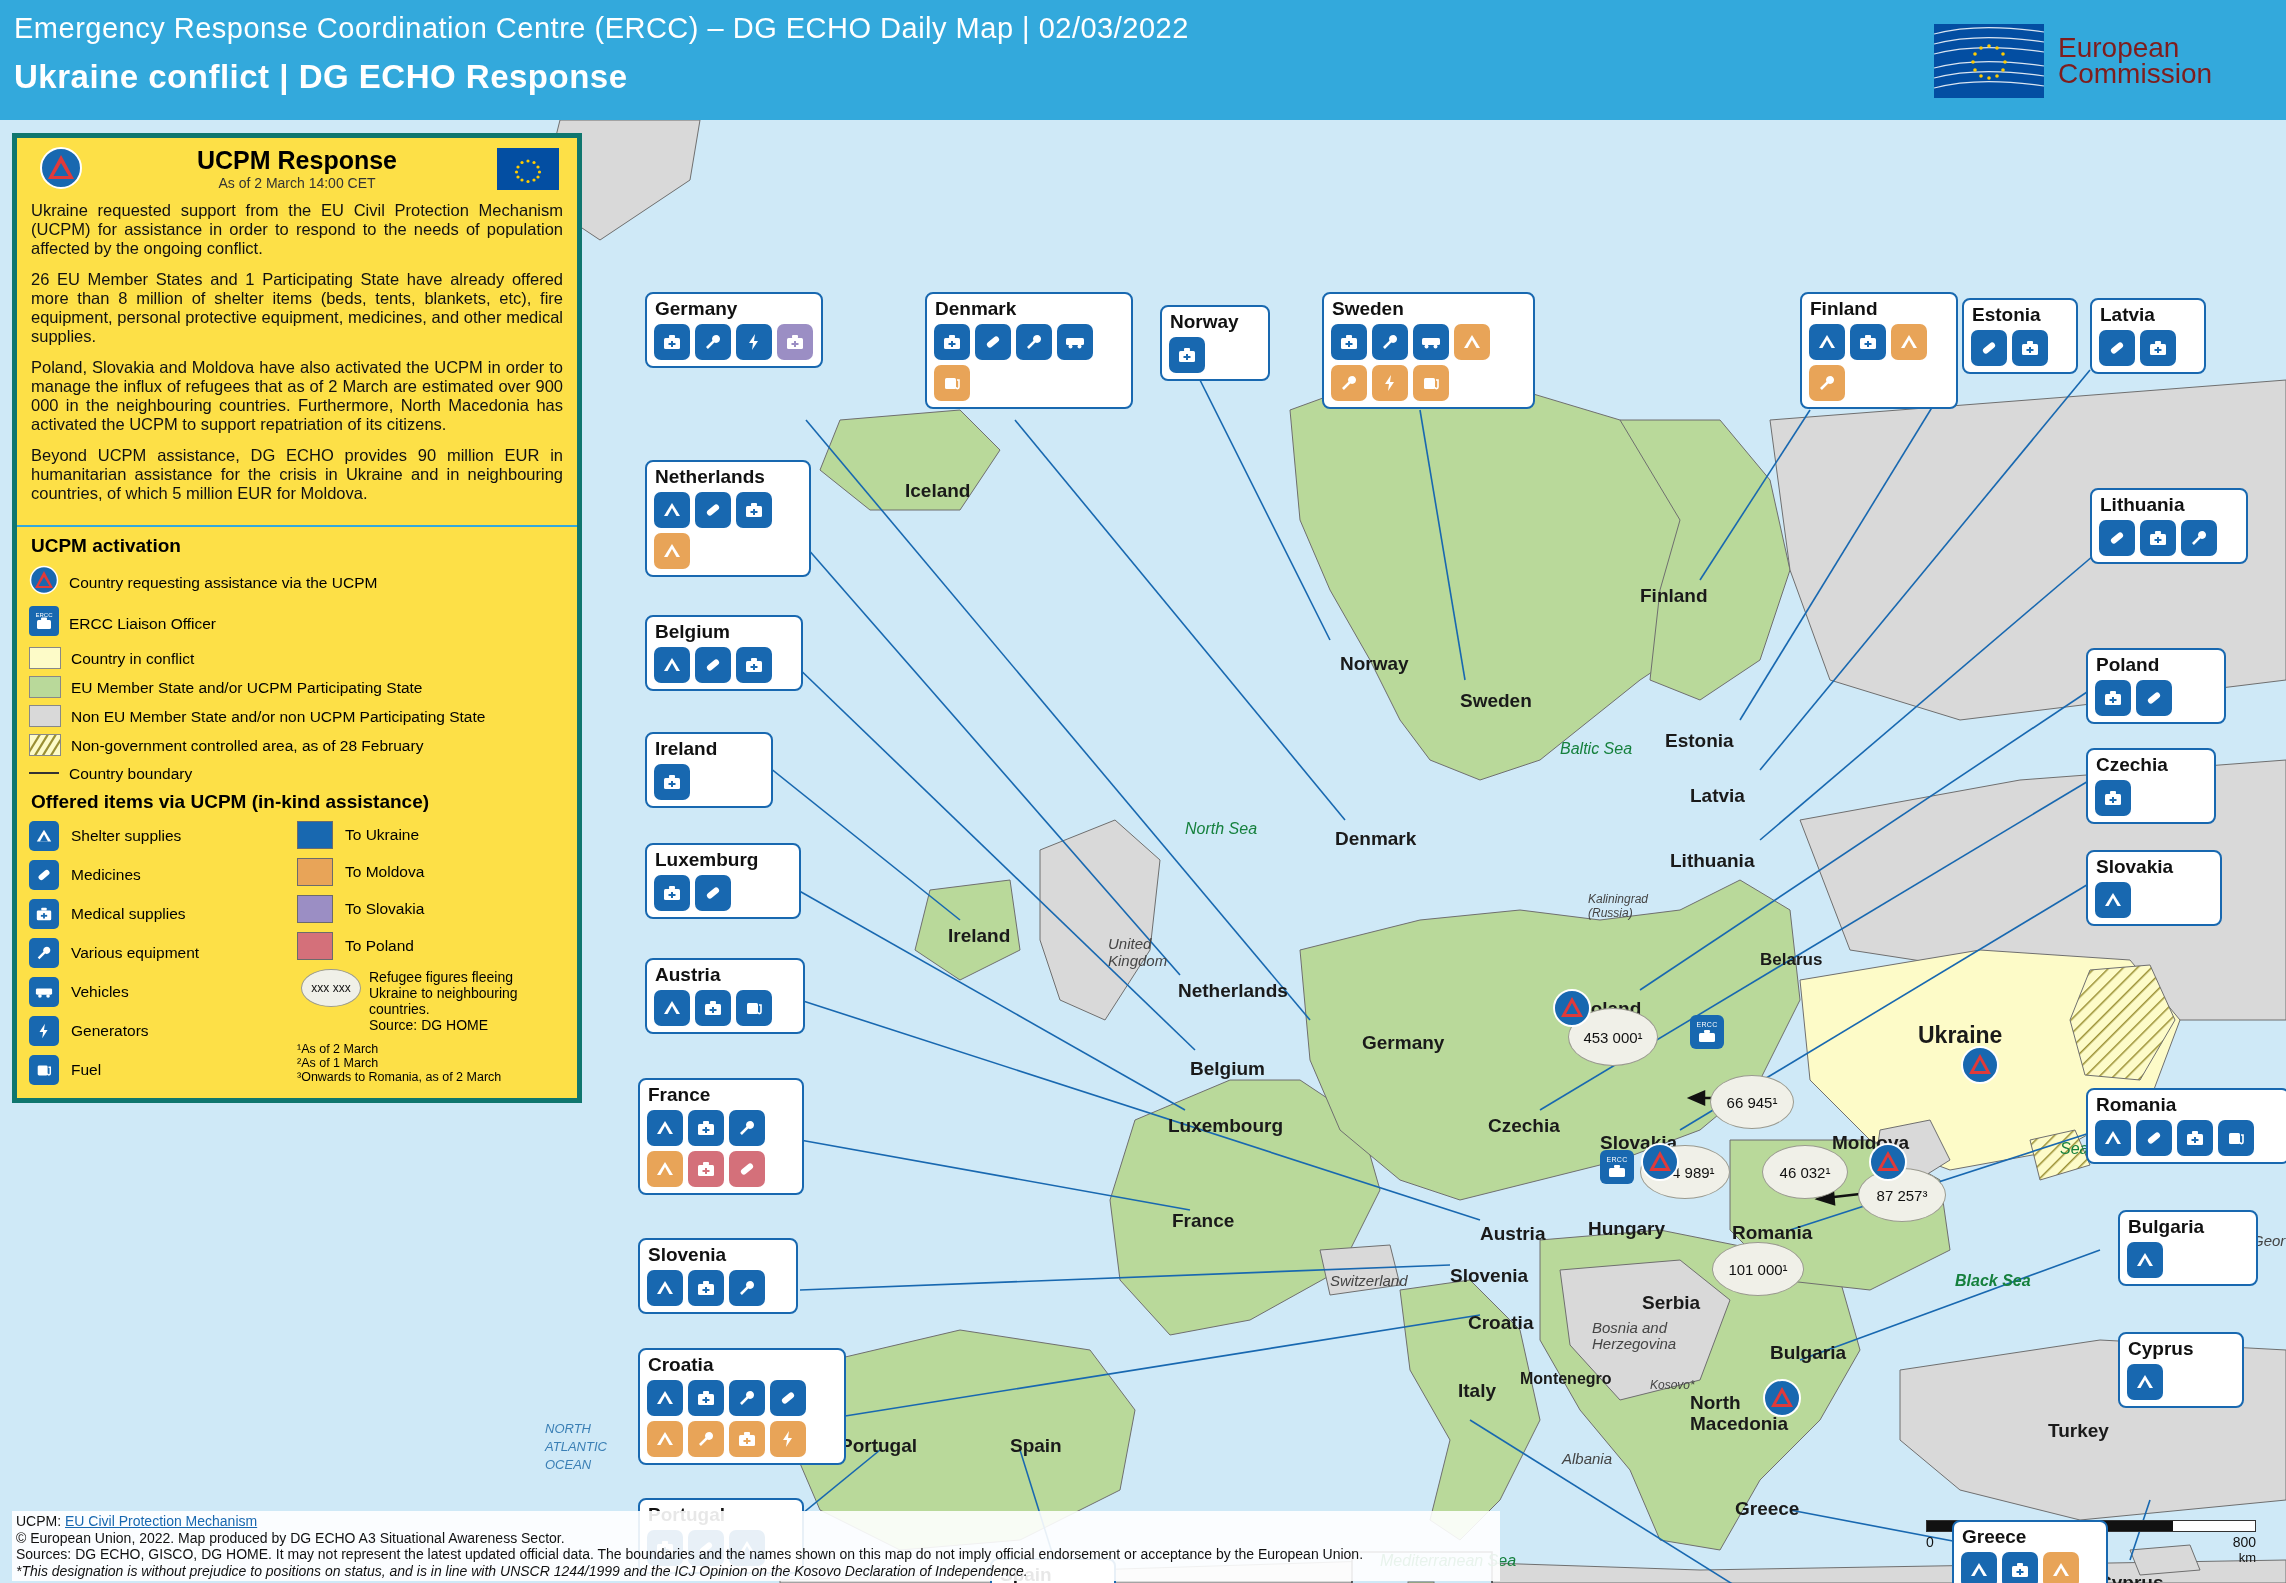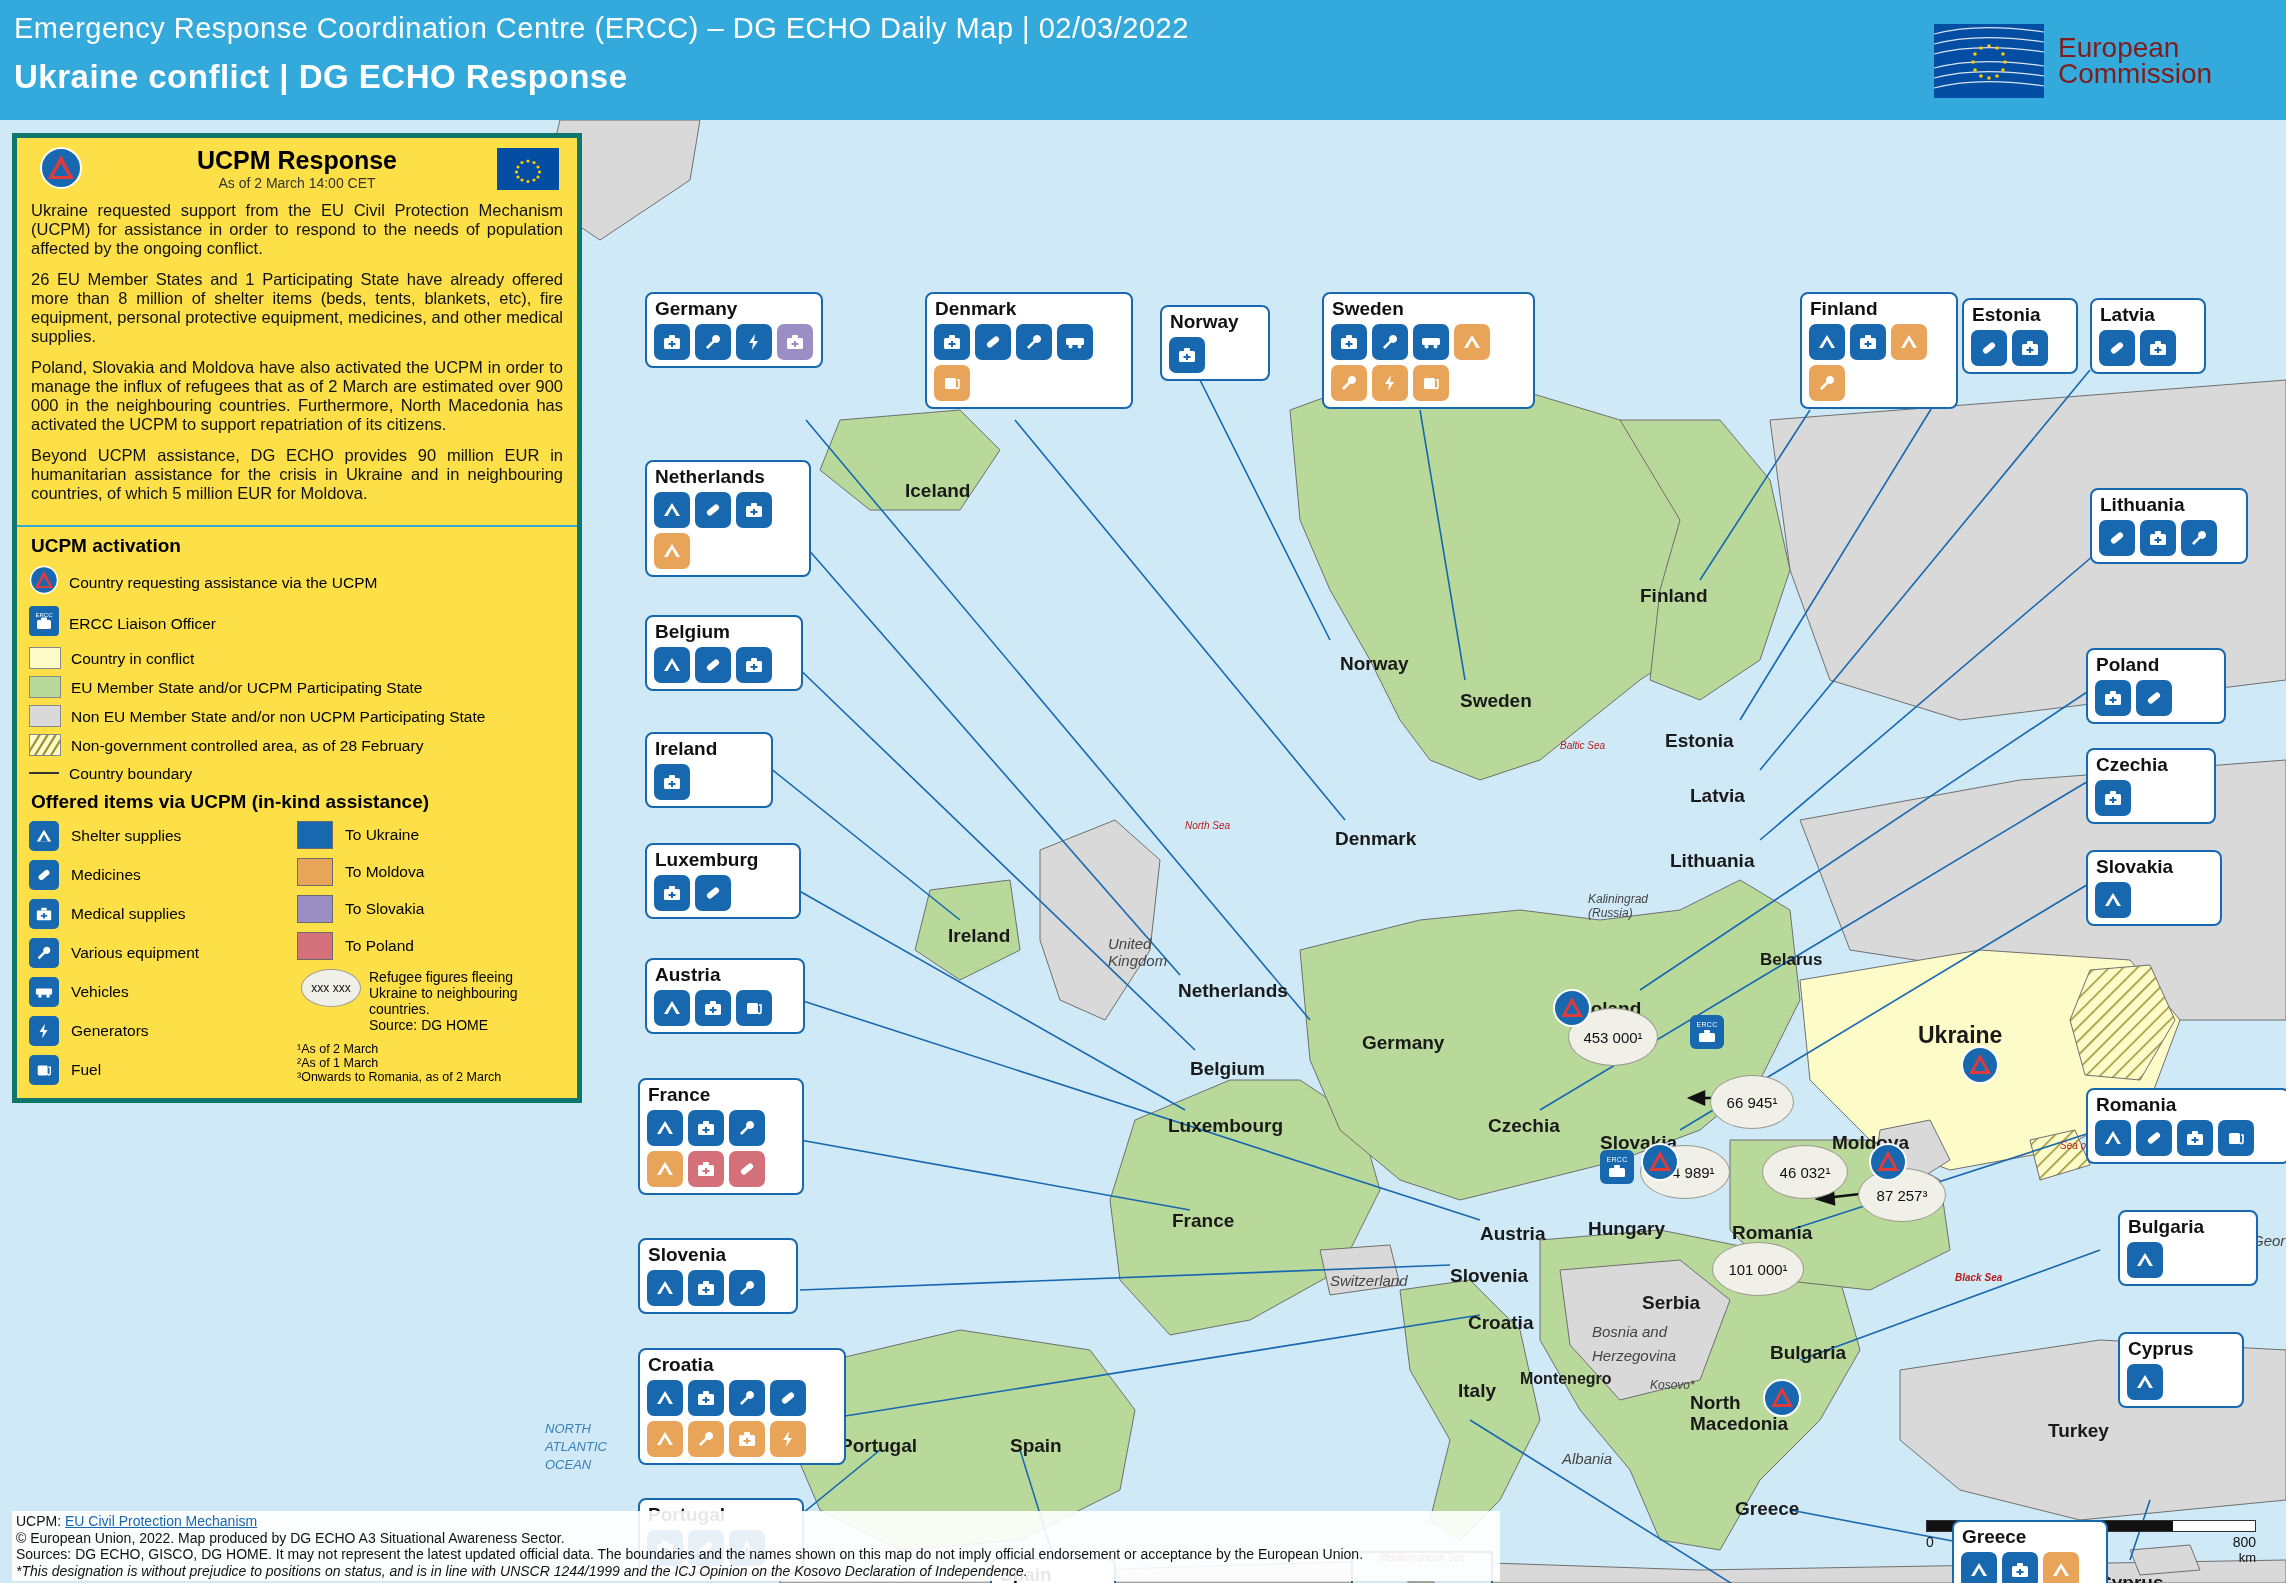--- a/index.html
+++ b/index.html
@@ -10,21 +10,21 @@
   .header{position:absolute;left:0;top:0;width:2286px;height:120px;background:#33a9dc;}
   .header .line1{position:absolute;left:14px;top:12px;font-size:29px;color:#ffffff;letter-spacing:.5px;}
   .header .line2{position:absolute;left:14px;top:58px;font-size:33px;color:#ffffff;font-weight:bold;letter-spacing:.5px;}
   .ec-logo{position:absolute;right:12px;top:20px;width:340px;height:82px;display:flex;align-items:center;gap:14px;}
   .ec-flag{width:110px;height:74px;background:#034ea2;position:relative;border:0;}
   .ec-wave{position:absolute;left:0;top:0;width:110px;height:74px;}
   .ec-text{color:#7f1d1d;font-size:28px;line-height:26px;}
 
   
   .map{position:absolute;left:0;top:120px;width:2286px;height:1463px;background:#cfe9f7;overflow:hidden;}
-  .sea-label{position:absolute;color:#b91c1c;font-style:italic;font-size:10px;}
+  .sea-label{position:absolute;color:#15803d;font-style:italic;font-size:16px;}
   .country-label{position:absolute;font-size:19px;font-weight:bold;color:#1a1a1a;}
   .country-label.thin{font-size:15px;font-weight:normal;color:#444;font-style:italic;}
 
   
   .panel{position:absolute;left:12px;top:133px;width:560px;background:#fde047;border:5px solid #0f766e;}
   .panel-title{text-align:center;font-size:25px;font-weight:bold;padding:8px 0 0 0;}
   .panel-sub{text-align:center;font-size:14px;color:#333;padding-bottom:6px;}
   .panel-badge{position:absolute;left:22px;top:8px;width:42px;height:42px;}
   .panel-flag{position:absolute;right:18px;top:10px;width:62px;height:42px;background:#034ea2;}
   .panel-body{padding:4px 14px 10px 14px;}
@@ -266,21 +266,21 @@
     <div class="country-label" style="left:1690px;top:1272px;width:120px;line-height:21px;">North Macedonia</div>
     <div class="country-label" style="left:1458px;top:1260px;">Italy</div>
     <div class="country-label" style="left:1735px;top:1378px;">Greece</div>
     <div class="country-label" style="left:2048px;top:1300px;">Turkey</div>
     <div class="country-label" style="left:2098px;top:1452px;">Cyprus</div>
     <div class="country-label" style="left:1010px;top:1315px;">Spain</div>
     <div class="country-label" style="left:840px;top:1315px;">Portugal</div>
 
     <div class="country-label thin" style="left:1108px;top:815px;width:90px;line-height:17px;">United Kingdom</div>
     <div class="country-label thin" style="left:1330px;top:1152px;">Switzerland</div>
-    <div class="country-label thin" style="left:1592px;top:1200px;width:90px;line-height:24px;">Bosnia and Herzegovina</div>
+    <div class="country-label thin" style="left:1592px;top:1200px;width:90px;line-height:16px;">Bosnia and Herzegovina</div>
     <div class="country-label thin" style="left:1562px;top:1330px;">Albania</div>
     <div class="country-label thin" style="left:1650px;top:1258px;font-size:12px;">Kosovo*</div>
 
     <div class="country-label thin" style="left:1588px;top:772px;width:105px;line-height:14px;font-size:12px;">Kaliningrad (Russia)</div>
 
     <div class="country-label thin" style="left:2252px;top:1112px;">Geor</div>
 
     <div class="bubble" style="left:1568px;top:888px;width:88px;height:56px;">453 000¹</div>
     <div class="bubble" style="left:1710px;top:955px;width:82px;height:52px;">66 945¹</div>
     <div class="bubble" style="left:1640px;top:1025px;width:88px;height:52px;">104 989¹</div>

